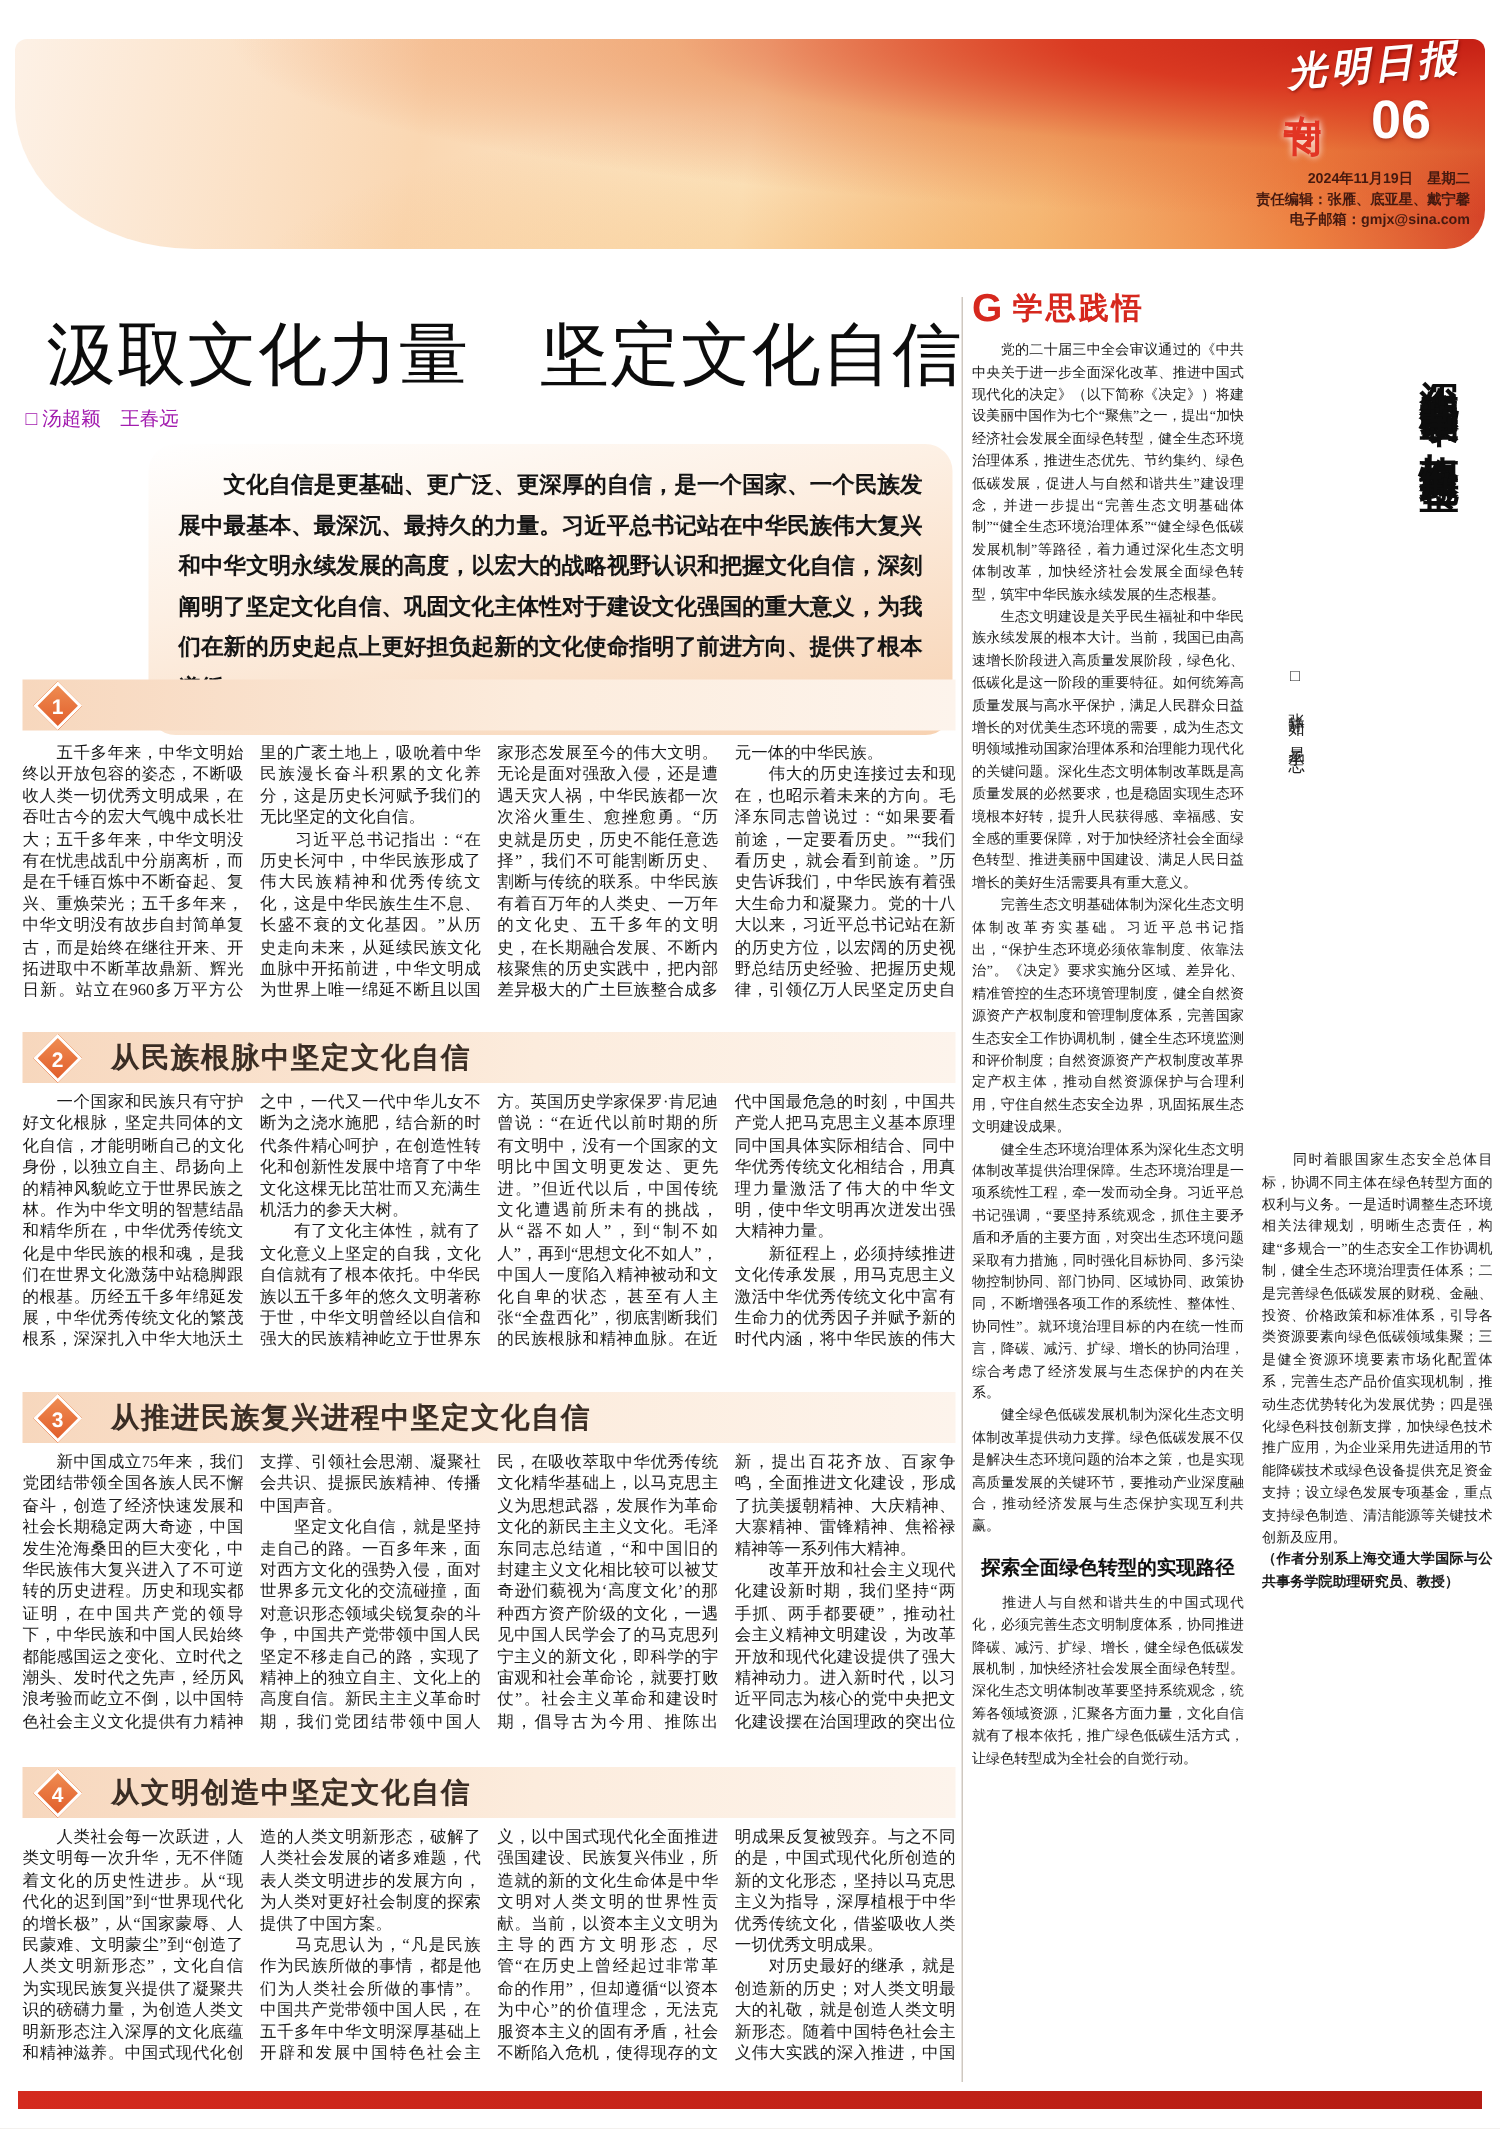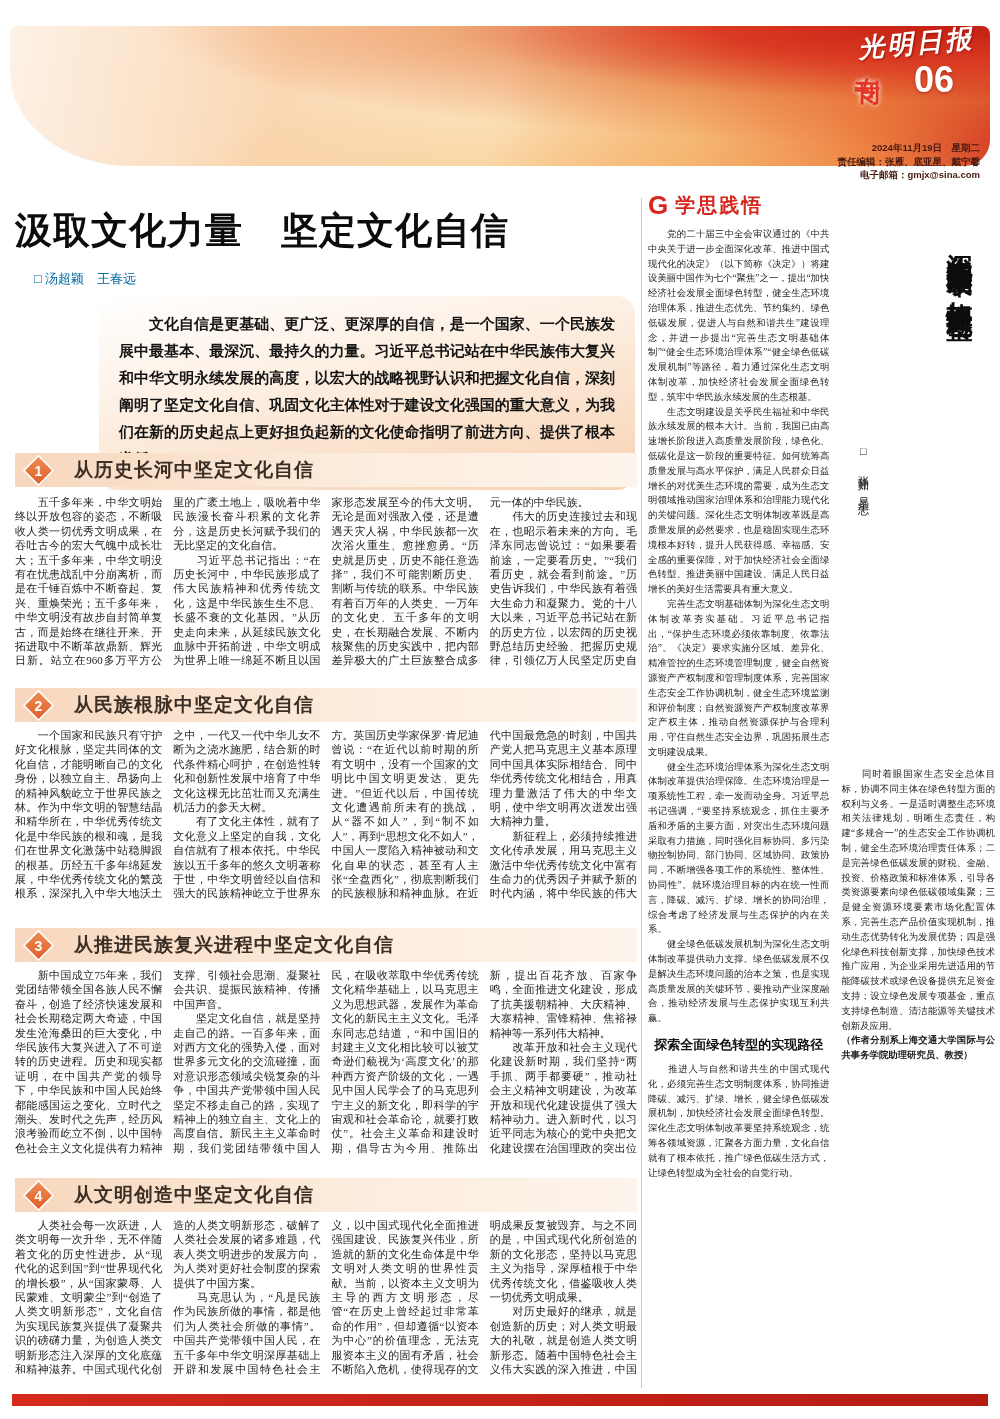--- a/index.html
+++ b/index.html
@@ -18,31 +18,31 @@
     color:#e23524;text-shadow:0 0 2px #fff,0 0 7px rgba(255,255,255,.9),2px 3px 3px rgba(140,30,15,.25);}
   .banner-supp{position:absolute;left:845px;top:30px;writing-mode:vertical-rl;
     font-family:"Liberation Sans",sans-serif;font-weight:800;font-size:25px;line-height:1;
     color:#e23524;text-shadow:0 0 5px #fff;letter-spacing:4px;}
   .masthead{position:absolute;right:16px;top:0;transform:rotate(-5deg);
     font-style:italic;font-weight:700;font-size:26px;letter-spacing:3px;color:#fff;
     text-shadow:1px 1px 2px rgba(120,12,6,.65);}
   .page-num{position:absolute;right:36px;top:33px;font-family:"Liberation Sans",sans-serif;
     font-weight:700;font-size:36px;color:#fff;text-shadow:0 1px 3px rgba(110,10,5,.5);}
   .banner-meta{position:absolute;right:10px;top:87px;text-align:right;
-    font-family:"Liberation Sans",sans-serif;font-weight:700;font-size:9.5px;line-height:13.5px;color:#45190f;margin-top:28px;}
+    font-family:"Liberation Sans",sans-serif;font-weight:700;font-size:9.5px;line-height:13.5px;color:#45190f;}
 
   
   .divider{position:absolute;left:641px;top:198px;width:1px;height:1190px;background:#cfc8c0;}
   .bottom-bar{position:absolute;left:12px;top:1394px;width:976px;height:12px;
     background:linear-gradient(90deg,#d42a1e,#b41c13);}
 
   .main{position:absolute;left:15px;top:192px;width:622px;height:1196px;}
-  .headline{position:absolute;left:0;top:14px;white-space:nowrap;
-    font-weight:700;font-size:37px;letter-spacing:1px;color:#0c0c0c;}
-  .byline{position:absolute;left:19px;top:78px;font-size:13px;color:#0369a1;}
+  .headline{position:absolute;left:16px;top:14px;white-space:nowrap;
+    font-weight:400;font-size:46px;letter-spacing:1px;color:#0c0c0c;}
+  .byline{position:absolute;left:2px;top:78px;font-size:13px;color:#a21caf;}
   .intro{position:absolute;left:84px;top:104px;width:496px;padding:15px 20px 17px 20px;
     border-radius:18px;background:linear-gradient(168deg,#ffffff 0%,#fdf0e4 38%,#f7d2b2 100%);
     font-size:15px;font-weight:700;line-height:1.8;text-align:justify;text-indent:2em;color:#141414;}
 
   .sec-head{position:absolute;left:0;width:622px;height:34px;display:flex;align-items:center;
     background:linear-gradient(90deg,#f7d7bd 0%,#fcecdd 55%,#fdf4ec 100%);}
   .diamond{width:23px;height:23px;margin-left:12px;flex:0 0 auto;transform:rotate(45deg);
     background:linear-gradient(135deg,#f09055,#e05a28);box-shadow:0 0 0 2px #fff inset;
     display:flex;align-items:center;justify-content:center;}
   .diamond span{transform:rotate(-45deg);color:#fff;font-family:"Liberation Sans",sans-serif;
@@ -94,21 +94,20 @@
 
   <div class="main">
     <div class="headline">汲取文化力量　坚定文化自信</div>
     <div class="byline">□ 汤超颖　王春远</div>
     <div class="intro">文化自信是更基础、更广泛、更深厚的自信，是一个国家、一个民族发展中最基本、最深沉、最持久的力量。习近平总书记站在中华民族伟大复兴和中华文明永续发展的高度，以宏大的战略视野认识和把握文化自信，深刻阐明了坚定文化自信、巩固文化主体性对于建设文化强国的重大意义，为我们在新的历史起点上更好担负起新的文化使命指明了前进方向、提供了根本遵循。</div>
 
     <div class="sec-head" style="top:261px">
       <div class="diamond">
           <span>1</span>
         </div>
-      <div class="sec-title">从历史长河中坚定文化自信</div>
     </div>
     <div class="sec-body" style="top:303px;height:176px">　　五千多年来，中华文明始终以开放包容的姿态，不断吸收人类一切优秀文明成果，在吞吐古今的宏大气魄中成长壮大；五千多年来，中华文明没有在忧患战乱中分崩离析，而是在千锤百炼中不断奋起、复兴、重焕荣光；五千多年来，中华文明没有故步自封简单复古，而是始终在继往开来、开拓进取中不断革故鼎新、辉光日新。站立在960多万平方公里的广袤土地上，吸吮着中华民族漫长奋斗积累的文化养分，这是历史长河赋予我们的无比坚定的文化自信。
 　　习近平总书记指出：“在历史长河中，中华民族形成了伟大民族精神和优秀传统文化，这是中华民族生生不息、长盛不衰的文化基因。”从历史走向未来，从延续民族文化血脉中开拓前进，中华文明成为世界上唯一绵延不断且以国家形态发展至今的伟大文明。无论是面对强敌入侵，还是遭遇天灾人祸，中华民族都一次次浴火重生、愈挫愈勇。“历史就是历史，历史不能任意选择”，我们不可能割断历史、割断与传统的联系。中华民族有着百万年的人类史、一万年的文化史、五千多年的文明史，在长期融合发展、不断内核聚焦的历史实践中，把内部差异极大的广土巨族整合成多元一体的中华民族。
 　　伟大的历史连接过去和现在，也昭示着未来的方向。毛泽东同志曾说过：“如果要看前途，一定要看历史。”“我们看历史，就会看到前途。”历史告诉我们，中华民族有着强大生命力和凝聚力。党的十八大以来，习近平总书记站在新的历史方位，以宏阔的历史视野总结历史经验、把握历史规律，引领亿万人民坚定历史自信、增强历史主动，在新时代新征程上不断铸就中华文化新辉煌。</div>
 
     <div class="sec-head" style="top:496px">
       <div class="diamond">
           <span>2</span>
         </div>
       <div class="sec-title">从民族根脉中坚定文化自信</div>

